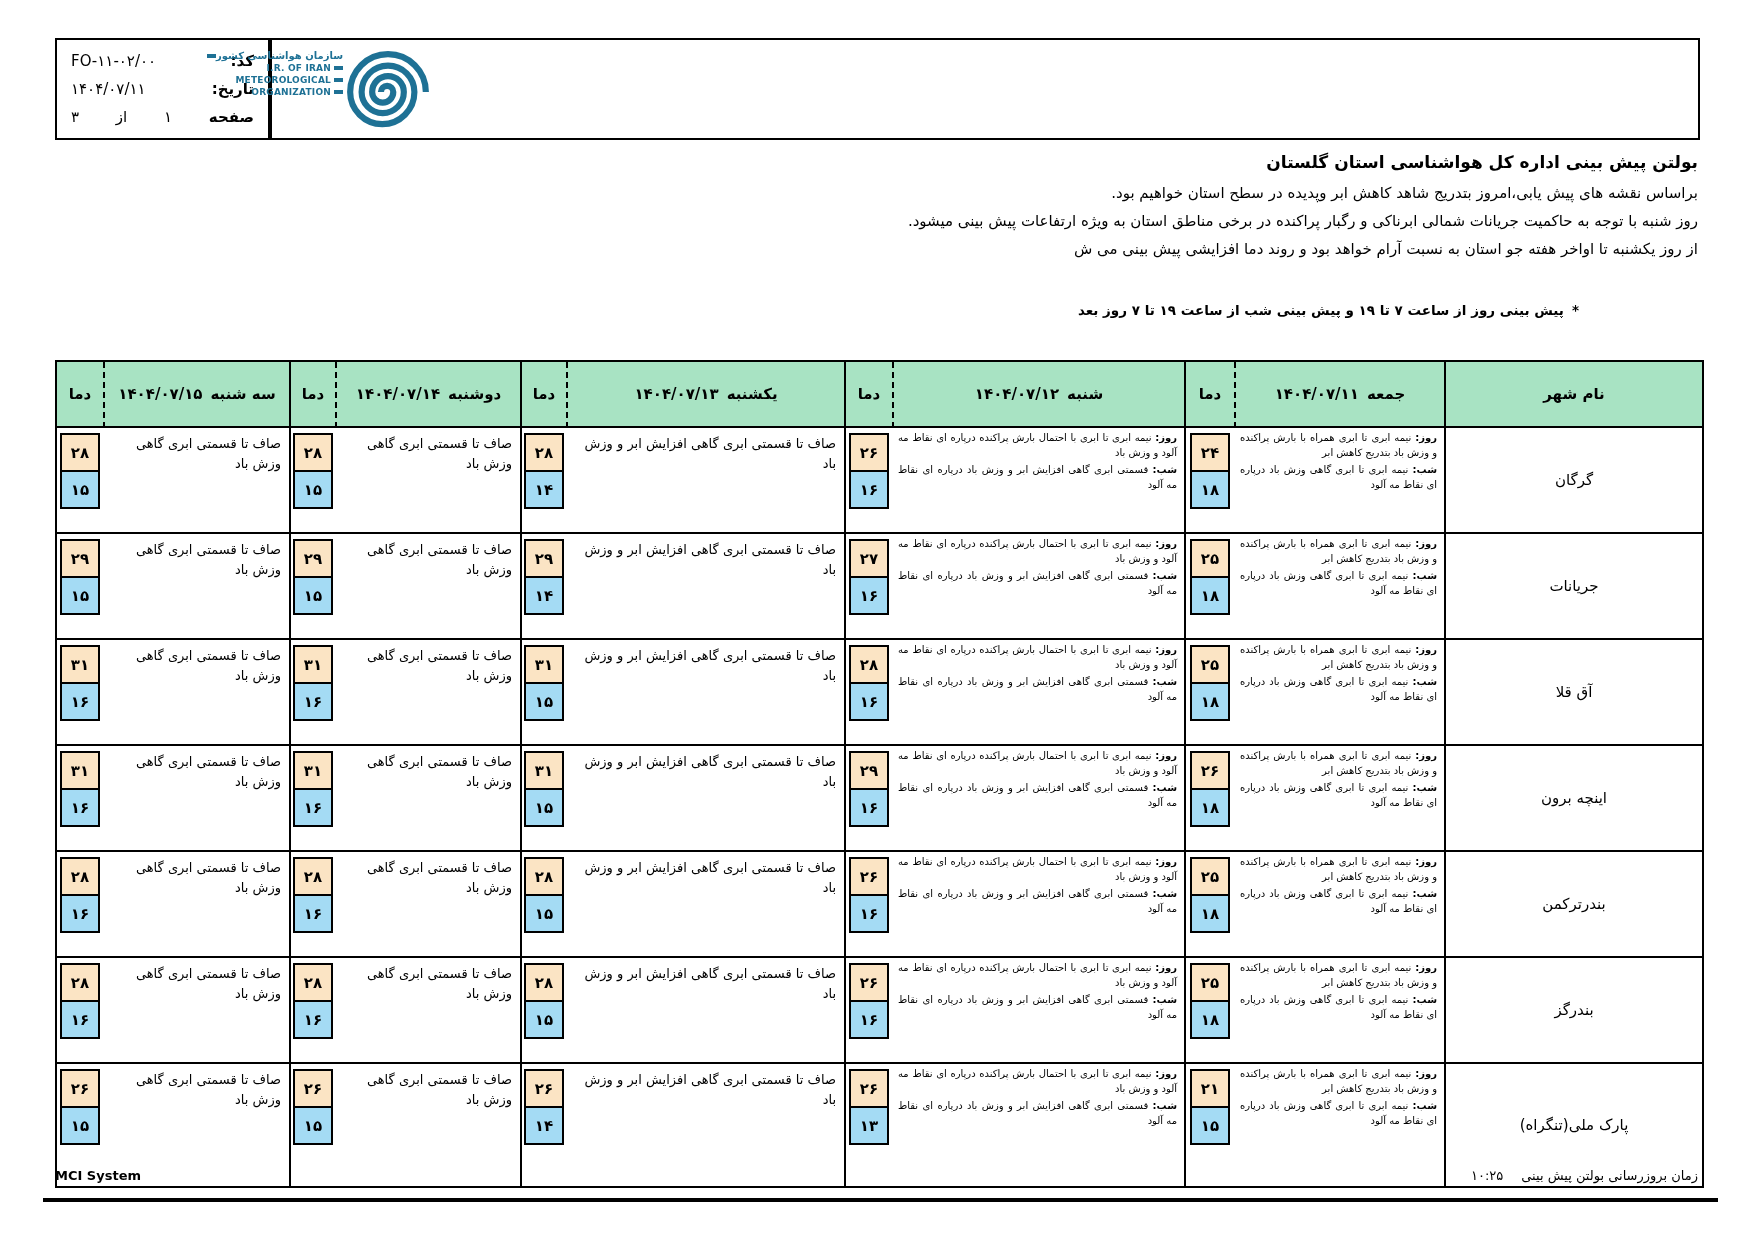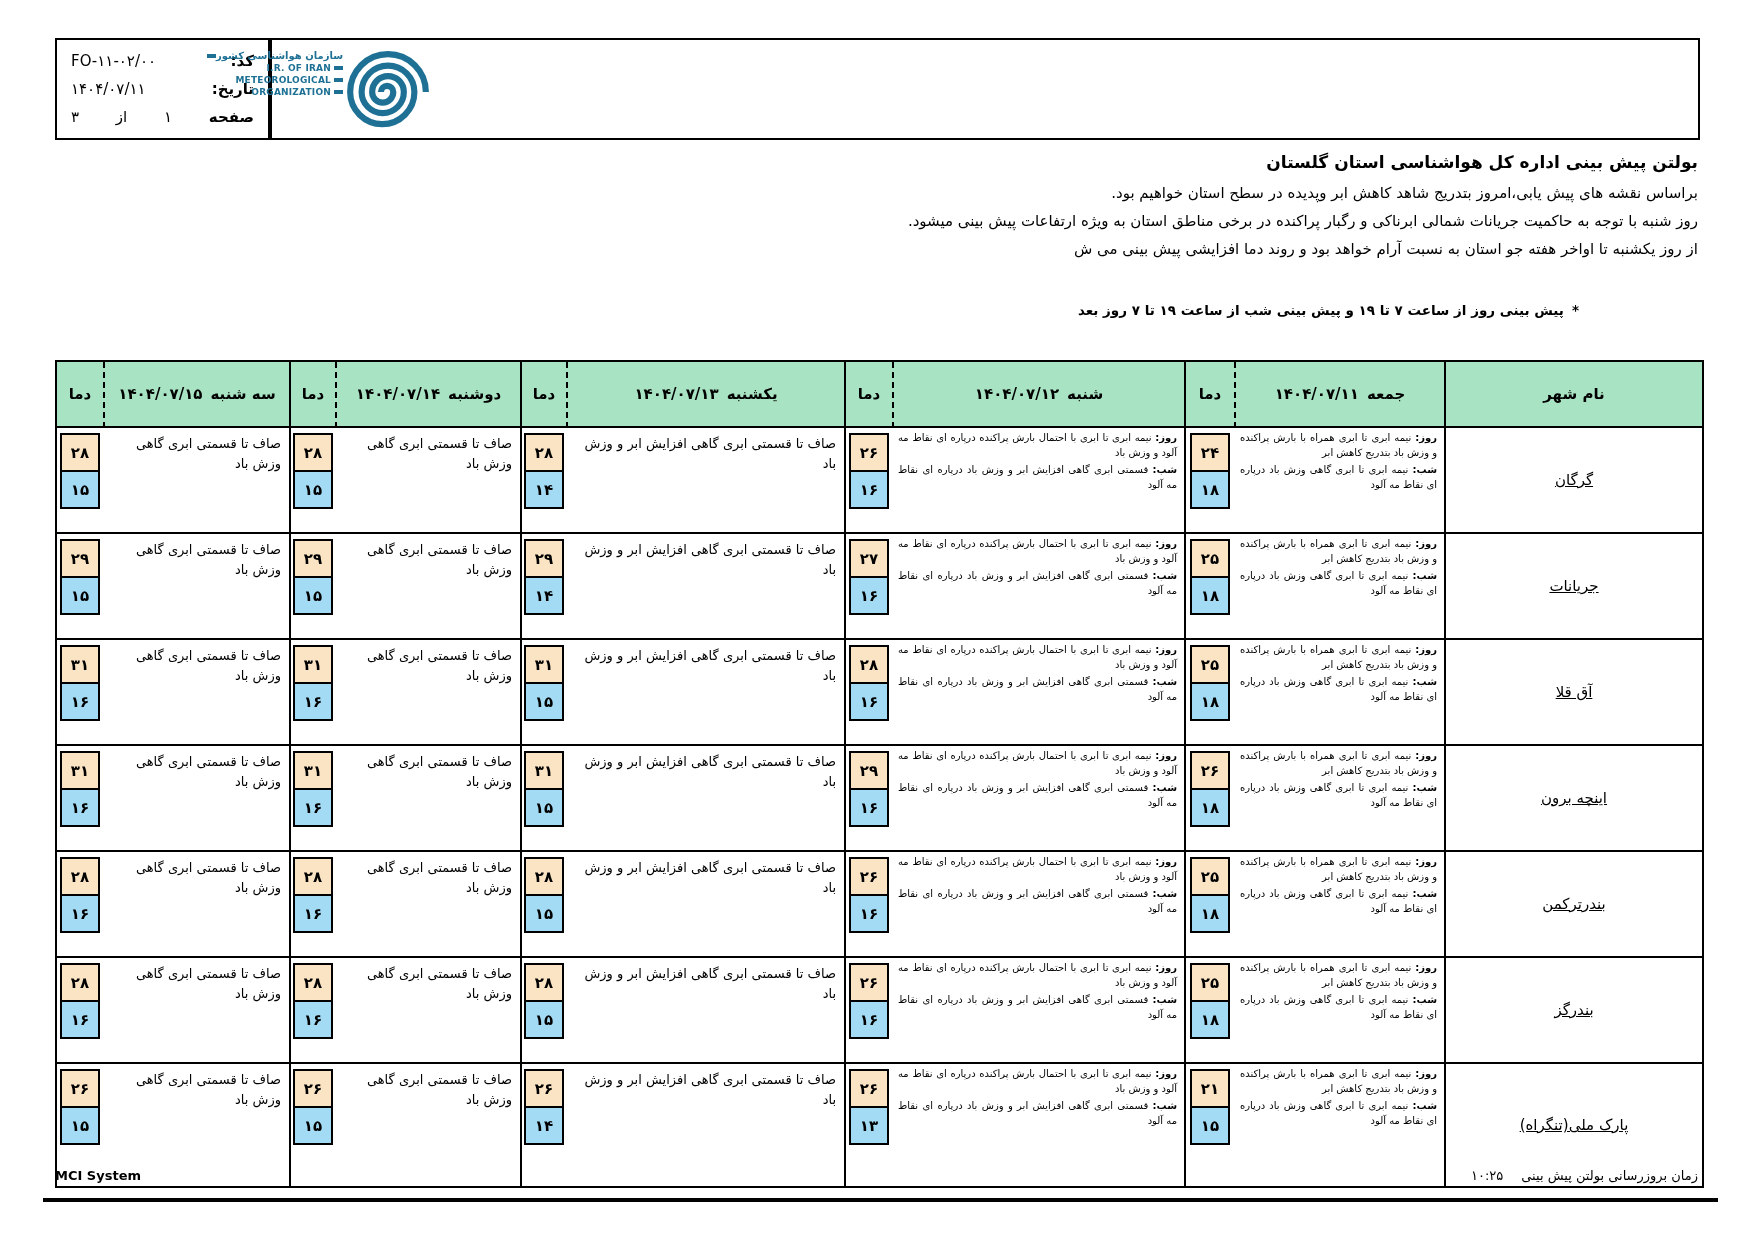--- a/index.html
+++ b/index.html
@@ -38,21 +38,21 @@
   .wx tr > td:last-child{border-left:none;}
   .wx thead td{background:var(--green);vertical-align:middle;text-align:center;
                font-weight:bold;font-size:15px;direction:rtl;}
   .wx thead tr{height:66px;}
   .wx thead td.hdesc{border-left:2px dashed #000;}
   .wx tbody td.bdesc{border-left:none;margin-top:24px;}
   .wx tbody tr{height:106px;}
   .wx tbody tr.tall{height:122px;}
   .wx tbody tr:last-child td{border-bottom:none;}
   .hdesc .hwrap{display:flex;justify-content:center;gap:8px;direction:rtl;}
-  .bcity{text-align:center;vertical-align:middle !important;font-size:15px;direction:rtl;text-decoration:underline;}
+  .bcity{text-align:center;vertical-align:middle !important;font-size:15px;direction:rtl;}
   .twrap{display:flex;flex-direction:column;align-items:center;padding-top:5px;}
   .tbox{width:40px;height:39px;border:2px solid #000;box-sizing:border-box;background:var(--peach);
         display:flex;align-items:center;justify-content:center;font-size:15px;font-weight:bold;}
   .tbox.night{background:var(--blue);margin-top:-2px;}
   .seg{direction:rtl;text-align:justify;text-align-last:right;font-size:10px;line-height:1.45;
        padding:3px 7px 0 6px;}
   .plain{direction:rtl;text-align:right;font-size:13px;line-height:1.5;padding:6px 8px 0 6px;}
   
   .footer-left{position:absolute;left:55px;top:1168px;font-size:13px;font-weight:bold;}
   .footer-right{position:absolute;right:56px;top:1168px;direction:rtl;font-size:13px;

